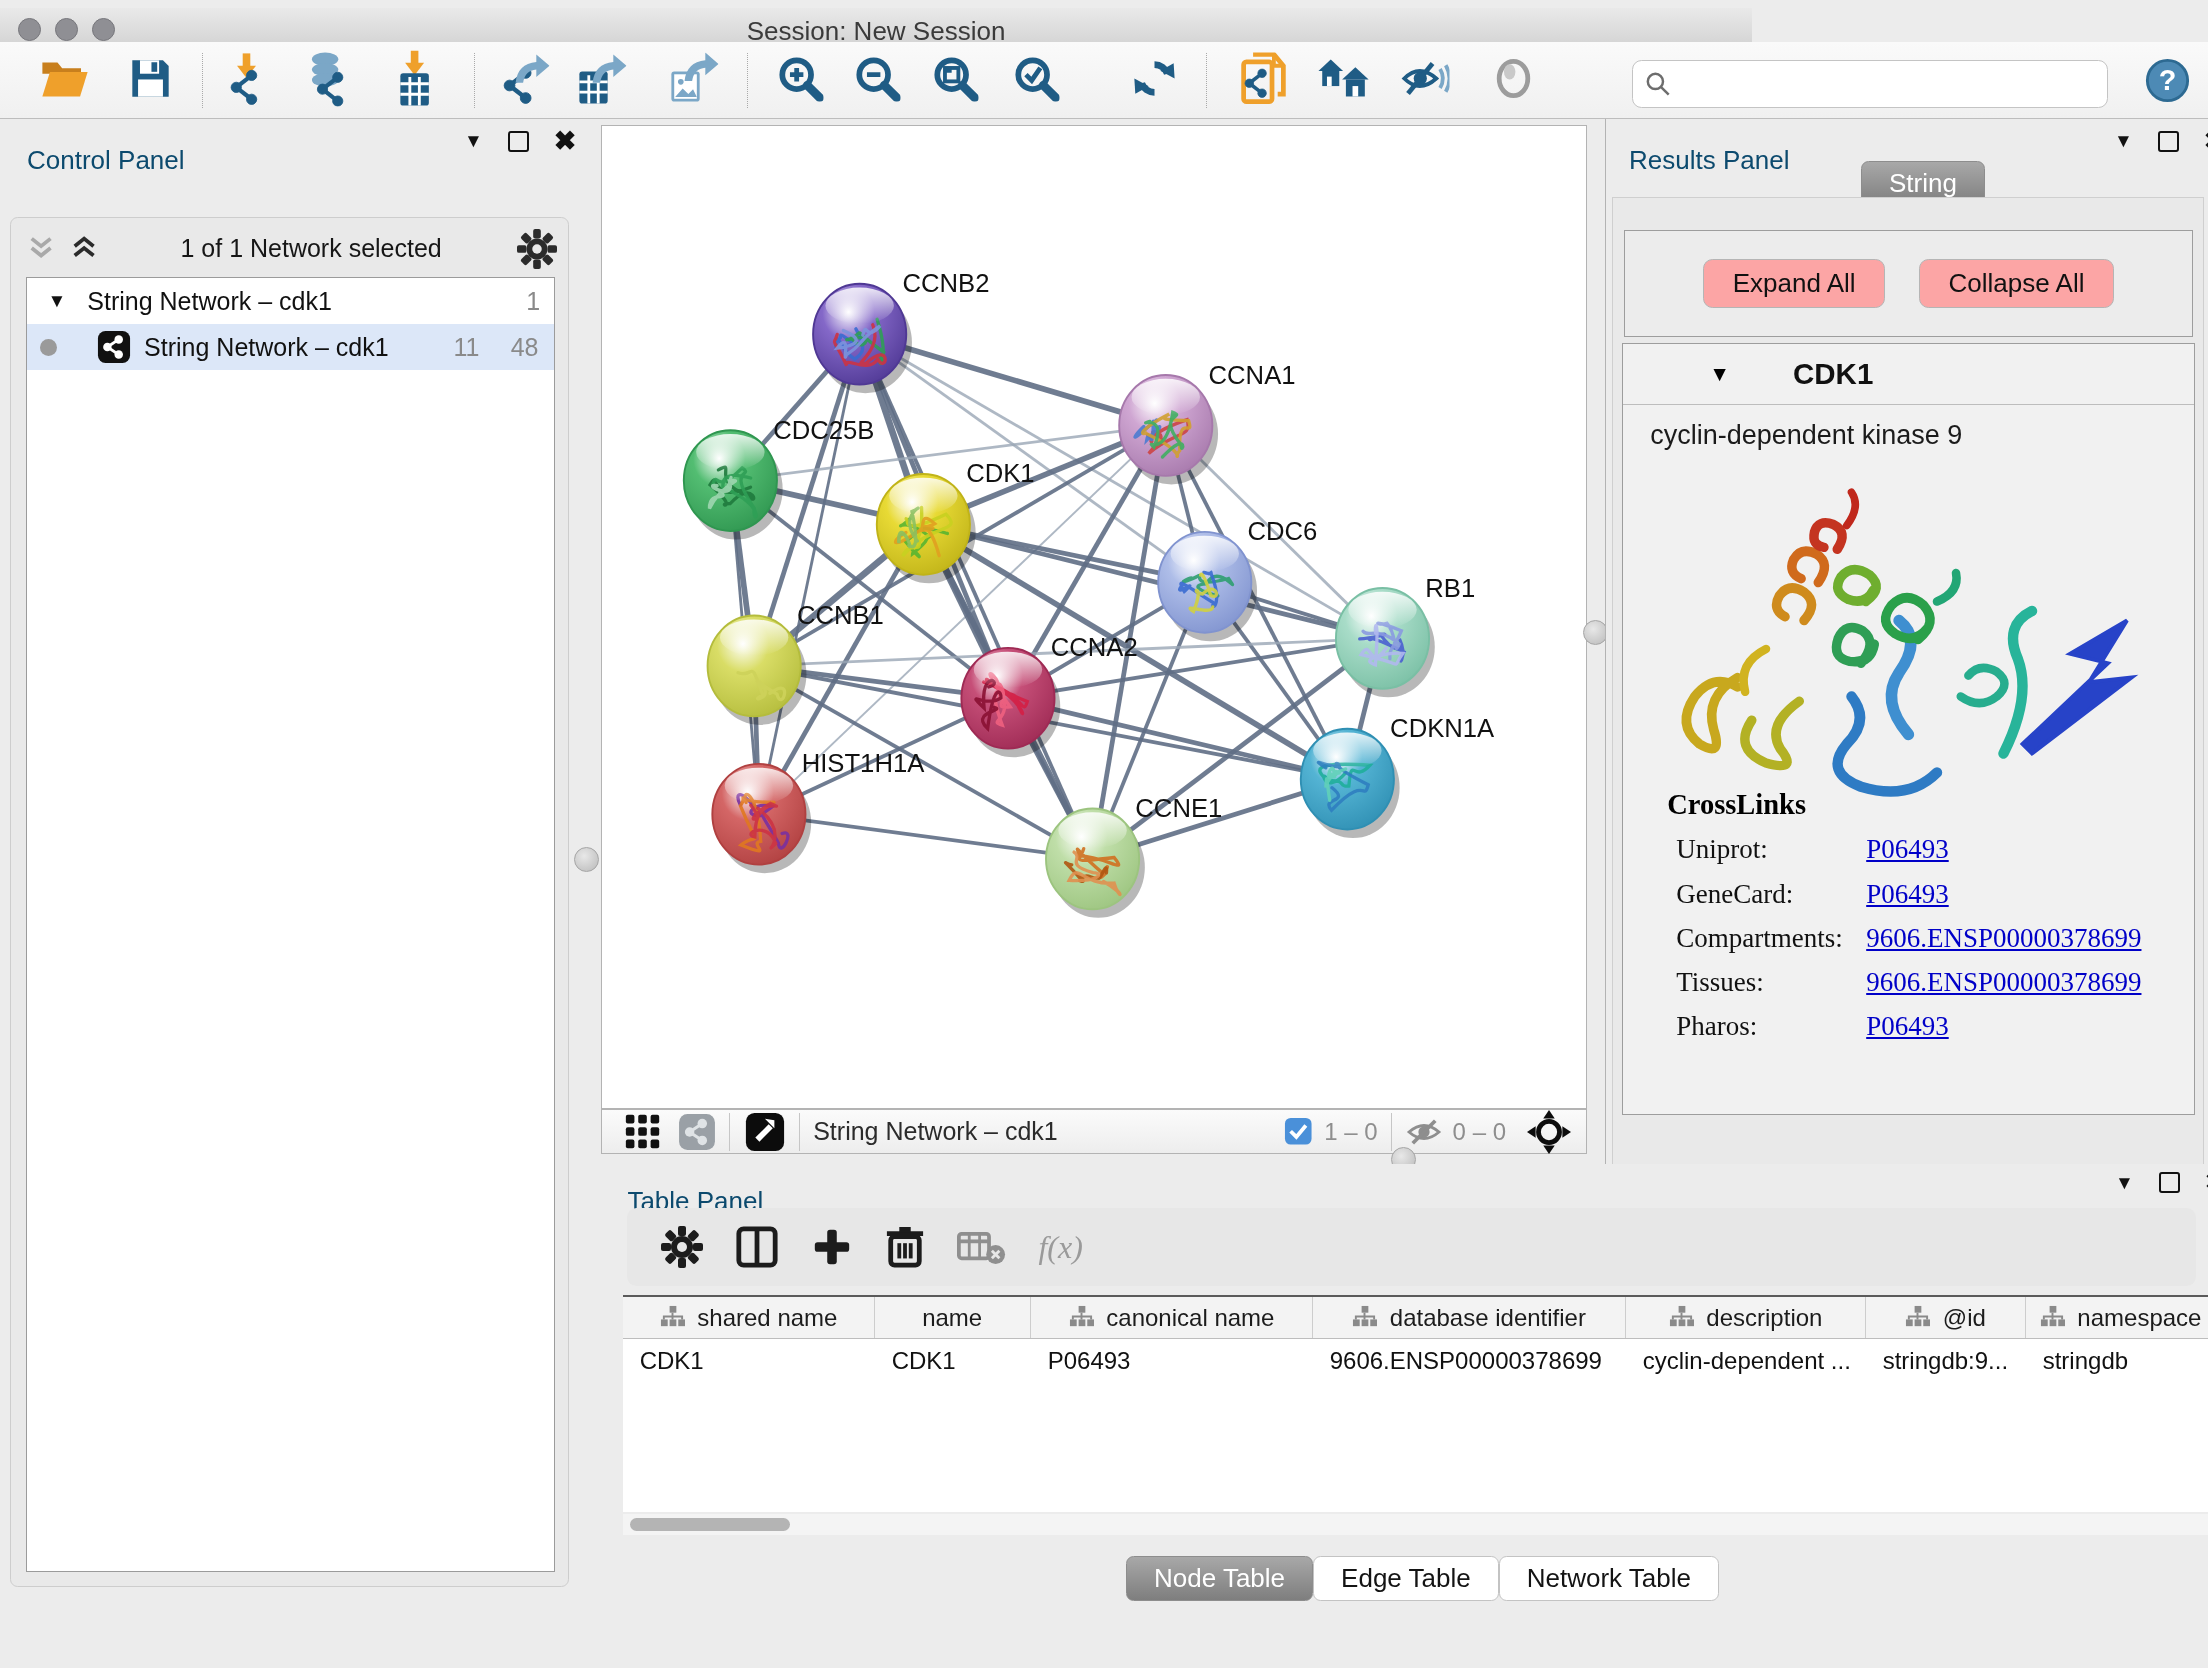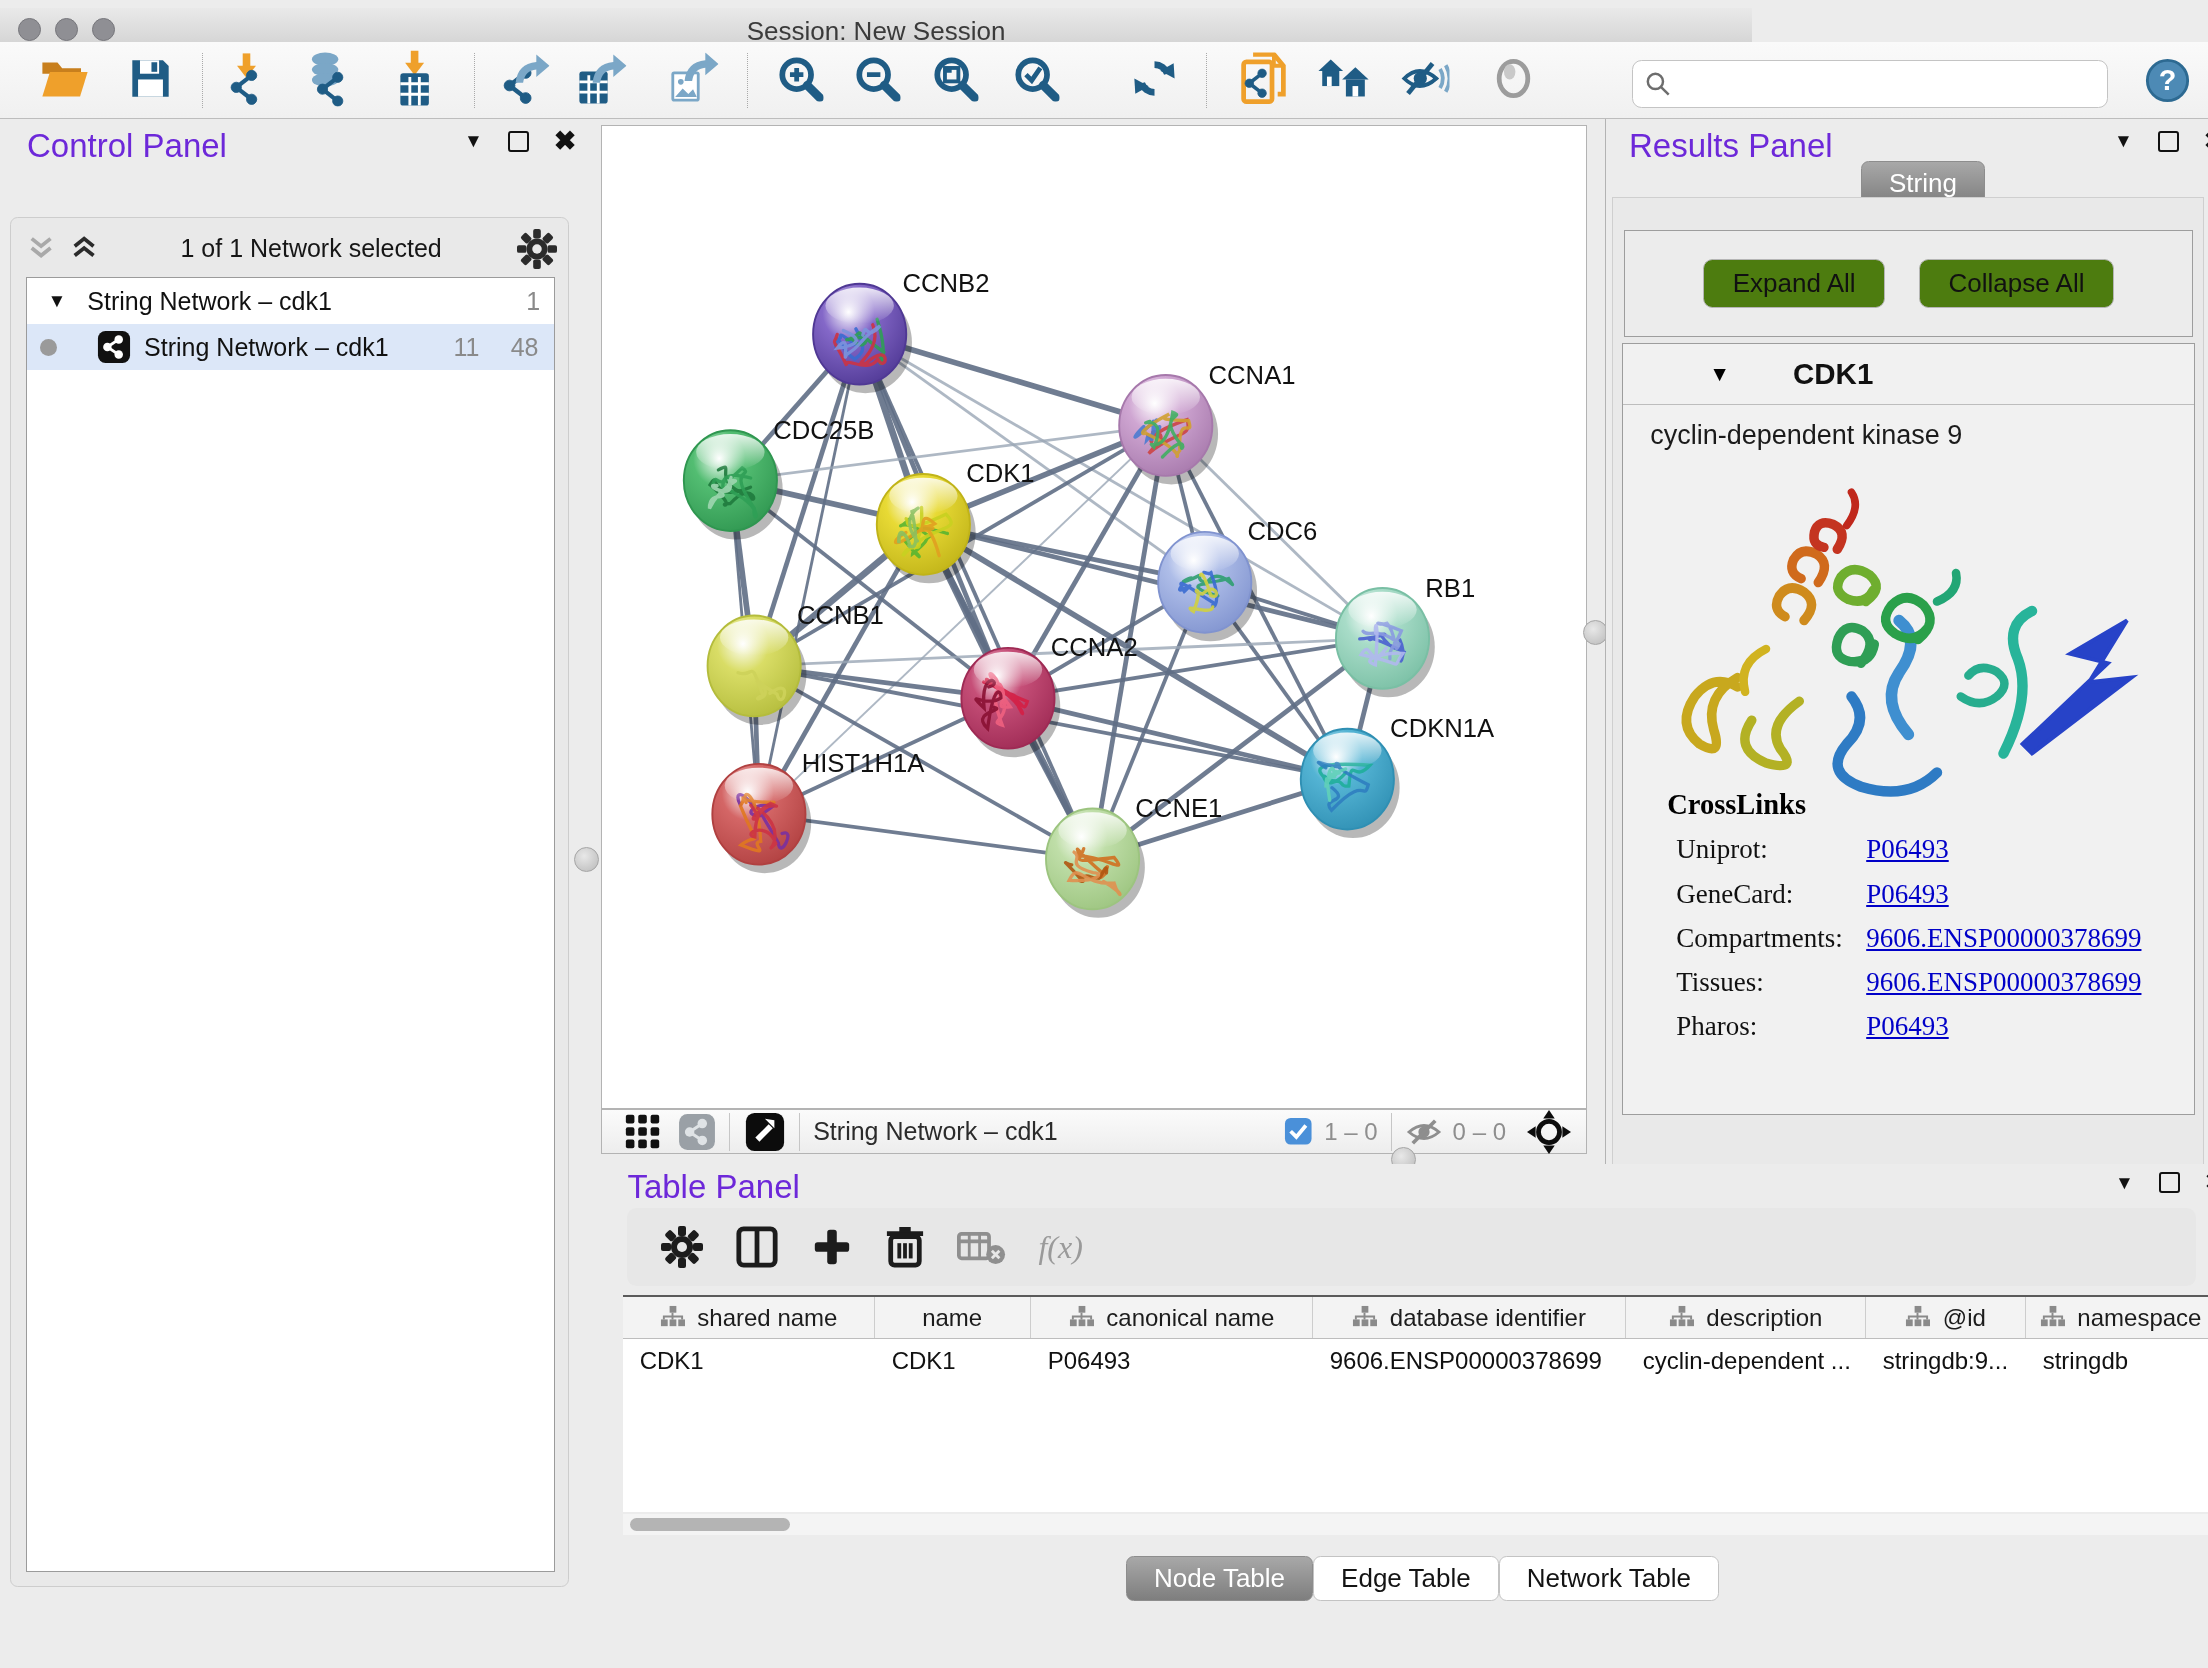--- a/index.html
+++ b/index.html
@@ -20,21 +20,21 @@
     background:linear-gradient(#fafafa,#f0f0f0); border-bottom:1px solid #bdbdbd; }
   .tb-btn { position:absolute; top:50%; transform:translate(-50%,-50%); width:59px; height:63px;
     display:flex; align-items:center; justify-content:center; }
   .tb-sep { position:absolute; top:11.4px; height:55px; width:0;
     border-left:1.9px dotted #a9a9a9; }
   #search-box { position:absolute; left:1632px; top:18px; width:476px; height:48px;
     background:#fff; border:1.9px solid #c4c4c4; border-radius:9.5px; display:flex; align-items:center; padding-left:11.4px; }
   #search-box input { border:none; outline:none; font-size:23px; width:409px; background:transparent; }
 
   
-  .panel-title { font-size:33px; color:#6d28d9; }
+  .panel-title { font-size:26px; color:#0c4a6e;margin-top:18px; }
   .panel-ctrls { position:absolute; display:flex; gap:25px; align-items:center; }
   .pc-arrow { font-size:19px; color:#111; }
   .pc-float { width:21px; height:21px; border:2.9px solid #111; border-radius:2.9px; }
   .pc-close { font-size:27px; color:#111; font-weight:bold; line-height:21px; }
   .tabbtn { height:45px; display:flex; align-items:center; justify-content:center;
     background:#fff; border:1px solid #c3c3c3; color:#141414; font-size:26px; padding:0 27px; }
   .tabbtn.sel { background:linear-gradient(#a8a8a8,#7e7e7e); color:#fff; border-color:#8d8d8d; }
 
   
   #control-panel { position:absolute; left:0; top:119px; width:590px; height:1475px; background:#ececec; }
@@ -59,21 +59,21 @@
     background:radial-gradient(circle at 40% 35%, #e8e8e8, #b9b9b9); border:1px solid #a5a5a5; }
 
   
   #results-panel { position:absolute; left:1605px; top:119px; width:603px; height:1475px;
     background:#ececec; border-left:1px solid #b3b3b3; }
   #rp-tab { position:absolute; left:255px; top:42px; }
   #rp-outer { position:absolute; left:5.7px; top:78px; width:592px; height:1039px;
     background:#e9e9e9; border:1px solid #cfcfcf; }
   #rp-expandbox { position:absolute; left:11.4px; top:32px; width:569px; height:107px;
     background:#ececec; border:1px solid #9d9d9d; display:flex; align-items:center; justify-content:center; gap:34px; }
-  .rp-btn { height:49px; padding:0 28.5px; background:#4d7c0f; border:1px solid #b5b5b5; border-radius:9.5px;
+  .rp-btn { height:49px; padding:0 28.5px; background:#fca5a5; border:1px solid #b5b5b5; border-radius:9.5px;
     font-size:26px; color:#111; display:flex; align-items:center; }
   #rp-section { position:absolute; left:9.5px; top:145px; width:573px; height:772px;
     border:1px solid #9d9d9d; background:#f1f1f1; }
   #rp-sec-head { height:61px; border-bottom:1px solid #bdbdbd; display:flex; align-items:center; }
   #rp-gene { font-size:29.5px; font-weight:bold; color:#111; }
   #rp-desc { font-size:27px; color:#1b1b1b; margin:15px 0 0 27px; }
   .serif { font-family:"Liberation Serif", serif; }
   #crosslinks { position:absolute; left:0; top:445px; width:100%; }
   #cl-title { font-size:28.5px; font-weight:bold; color:#000; margin-left:44px; }
   .cl-row { display:flex; margin:13.3px 0 0 53px; font-size:27px; }

